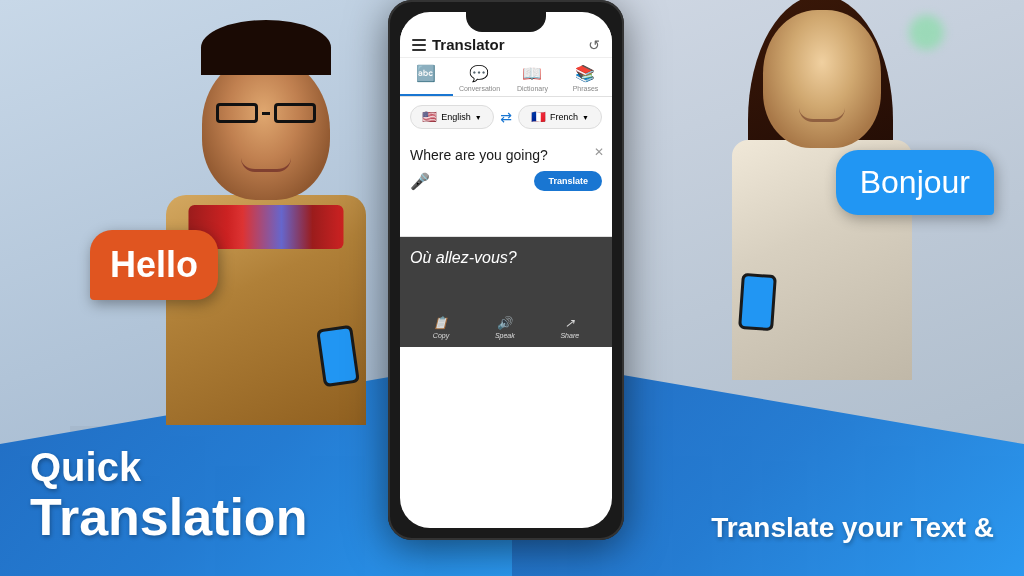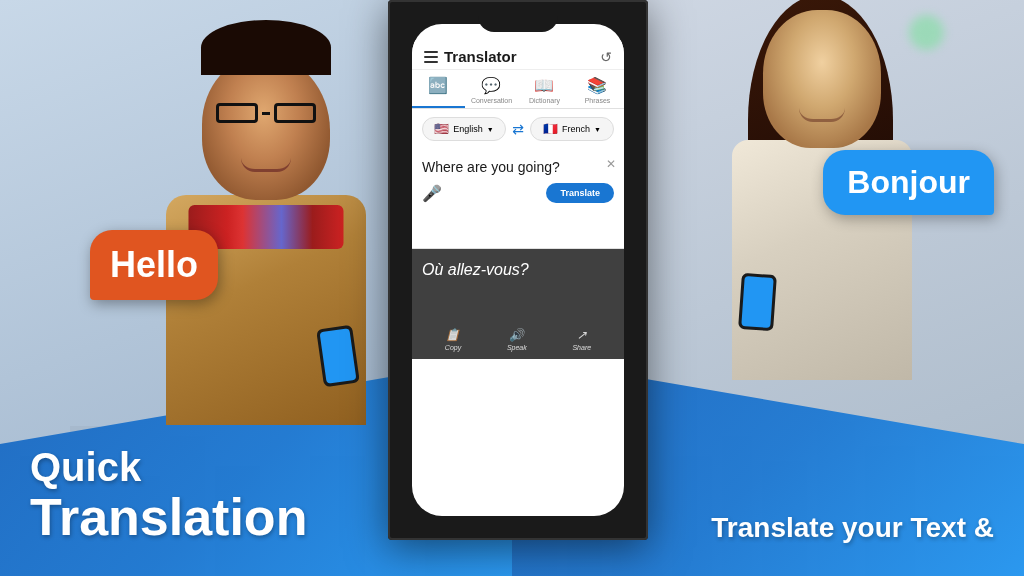--- a/index.html
+++ b/index.html
@@ -67,25 +67,25 @@
     }
 
     .right-text .line1 {
       font-size: 28px;
       font-weight: 700;
       line-height: 1.3;
       text-shadow: 1px 2px 4px rgba(0,0,0,0.3);
     }
 
     .phone-frame {
-      width: 260px;
+      width: 236px;
       height: 540px;
       background: #1a1a1a;
-      border-radius: 4px;
-      padding: 24px;
+      border-radius: 24px;
+      padding: 12px;
       box-shadow: 0 8px 40px rgba(0,0,0,0.5), inset 0 0 0 2px #333;
       position: relative;
     }
 
     .phone-notch {
       position: absolute;
       top: 12px;
       left: 50%;
       transform: translateX(-50%);
       width: 80px;
@@ -463,21 +463,21 @@
       <div style="width:180px;height:240px;background:linear-gradient(155deg,#f0e8d8 0%,#d8d0c0 40%,#c0b8a8 100%);border-radius:16px 16px 0 0;margin:-8px auto 0;position:relative;">
 
         <div style="position:absolute;bottom:50px;left:8px;width:35px;height:56px;background:#1a1a1a;border-radius:6px;transform:rotate(4deg);z-index:4;">
           <div style="margin:3px;background:#2196f3;border-radius:4px;height:calc(100% - 6px);"></div>
         </div>
       </div>
     </div>
 
     <div class="blue-overlay-right"></div>
 
-    <div style="position:absolute;top:150px;right:30px;background:#2196f3;color:white;font-size:32px;font-weight:700;padding:14px 24px;border-radius:22px 22px 4px 22px;z-index:20;box-shadow:2px 4px 14px rgba(0,0,0,0.3);">
+    <div style="position:absolute;top:150px;right:30px;background:#2196f3;color:white;font-size:32px;font-weight:400;padding:14px 24px;border-radius:22px 22px 4px 22px;z-index:20;box-shadow:2px 4px 14px rgba(0,0,0,0.3);">
       <span>Bonjour</span>
     </div>
 
     <div class="right-text">
       <div class="line1">Translate your Text &amp;</div>
     </div>
   </div>
 
   <div class="center-phone">
     <div class="phone-frame">

